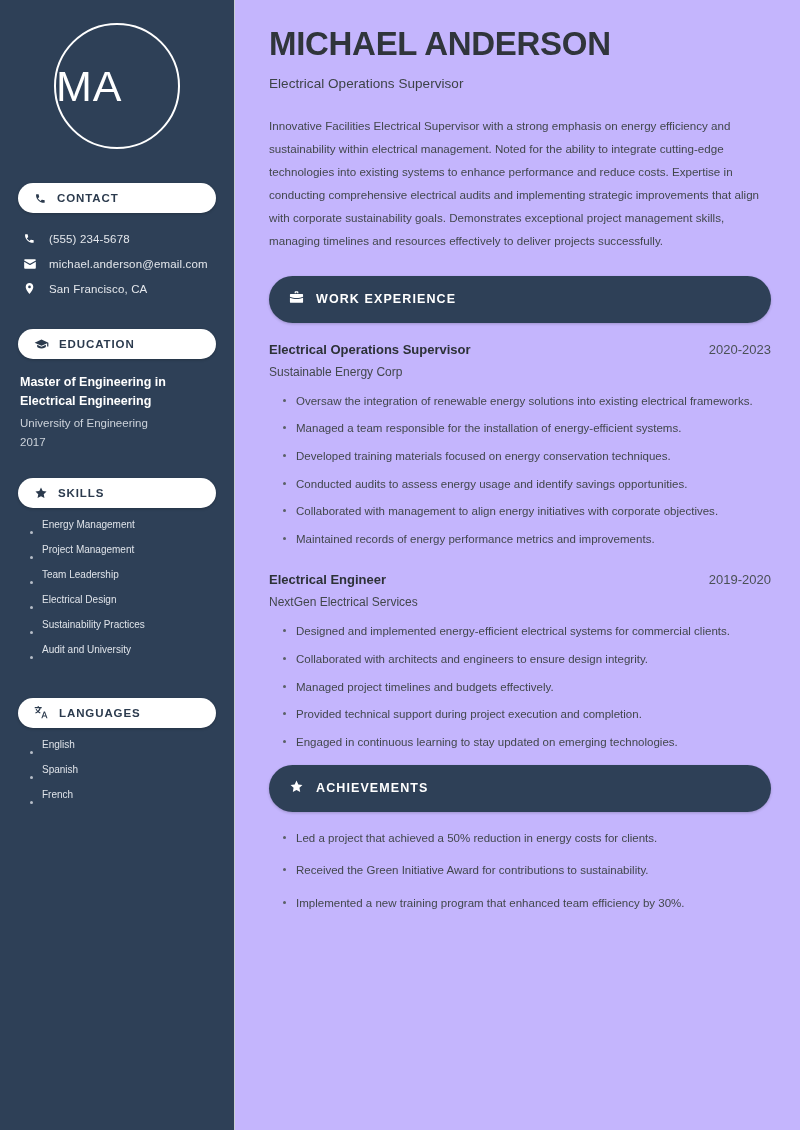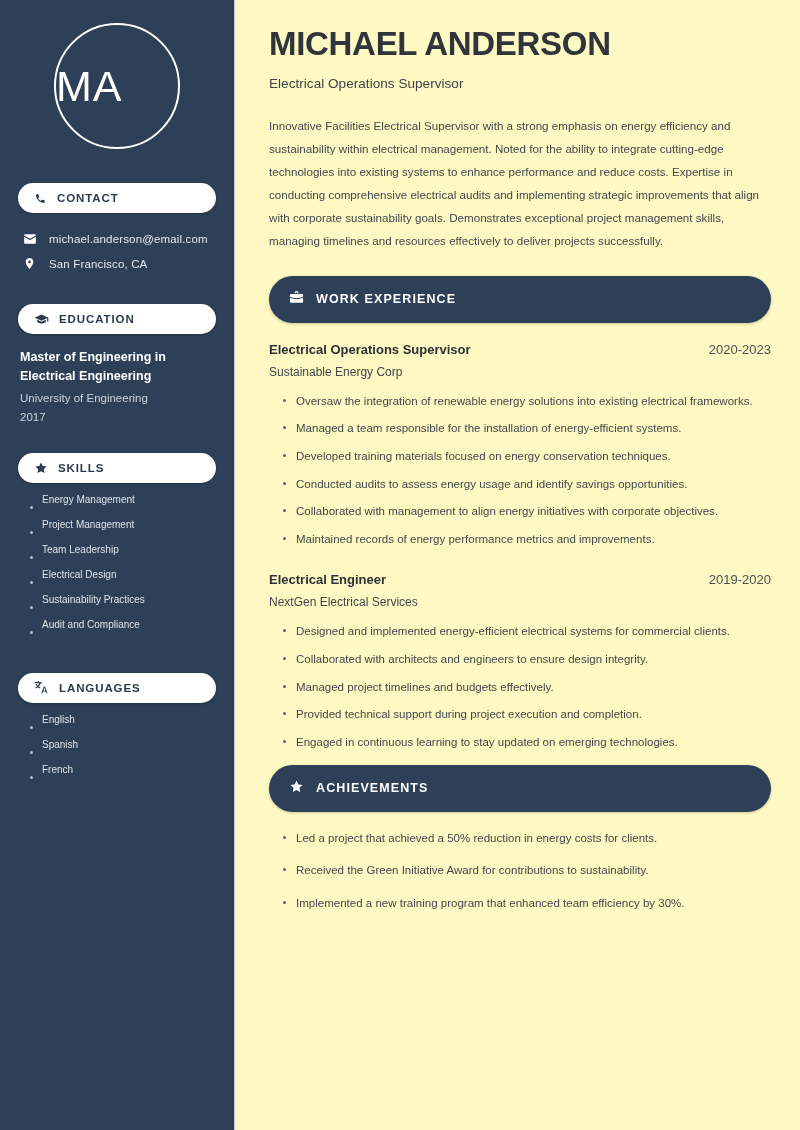--- a/index.html
+++ b/index.html
@@ -162,21 +162,21 @@
     top: 11px;
     width: 3px;
     height: 3px;
     border-radius: 50%;
     background: #b6bdc7;
   }
 
   
   .main {
     flex: 1;
-    background: #fef9c3;
+    background: #c4b5fd;
     padding: 26px 29px 0 35px;
   }
 
   .name {
     color: #30353b;
     font-size: 33px;
     font-weight: 700;
     letter-spacing: -0.3px;
     line-height: 1.12;
     text-transform: uppercase;
@@ -295,20 +295,28 @@
       <div class="pill">
         <span>
           <svg width="13" height="13" viewBox="0 0 24 24" fill="#2b3a4d">
             <path d="M6.6 10.8c1.2 2.4 3.2 4.4 5.6 5.6l2-2c.3-.3.7-.4 1-.2 1.1.4 2.3.6 3.5.6.6 0 1 .4 1 1V19c0 .6-.4 1-1 1-8.3 0-15-6.7-15-15 0-.6.4-1 1-1h3.2c.6 0 1 .4 1 1 0 1.2.2 2.4.6 3.5.1.4 0 .8-.2 1l-2 2z"></path>
           </svg>
         </span>
         <span class="pill-label">CONTACT</span>
       </div>
 
       <div class="contact-list">
+        <div class="contact-row">
+          <span class="ic">
+            <svg width="13" height="13" viewBox="0 0 24 24" fill="#ffffff">
+              <path d="M6.6 10.8c1.2 2.4 3.2 4.4 5.6 5.6l2-2c.3-.3.7-.4 1-.2 1.1.4 2.3.6 3.5.6.6 0 1 .4 1 1V19c0 .6-.4 1-1 1-8.3 0-15-6.7-15-15 0-.6.4-1 1-1h3.2c.6 0 1 .4 1 1 0 1.2.2 2.4.6 3.5.1.4 0 .8-.2 1l-2 2z"></path>
+            </svg>
+          </span>
+          <span class="contact-text">(555) 234-5678</span>
+        </div>
 
         <div class="contact-row">
           <span class="ic">
             <svg width="14" height="14" viewBox="0 0 24 24" fill="#ffffff">
               <path d="M2 5.5A1.5 1.5 0 013.5 4h17A1.5 1.5 0 0122 5.5v.3l-10 5.9L2 5.8V5.5zM2 8.1v10.4A1.5 1.5 0 003.5 20h17a1.5 1.5 0 001.5-1.5V8.1l-9.5 5.6a1 1 0 01-1 0L2 8.1z"></path>
             </svg>
           </span>
           <span class="contact-text">michael.anderson@email.com</span>
         </div>
 
@@ -361,21 +369,21 @@
         <li>
             <span>Team Leadership</span>
           </li>
         <li>
             <span>Electrical Design</span>
           </li>
         <li>
             <span>Sustainability Practices</span>
           </li>
         <li>
-            <span>Audit and Compliance</span>
+            <span>Audit and University</span>
           </li>
       </ul>
     </section>
 
     <section class="side-section languages">
       <div class="pill">
         <span>
           <svg width="15" height="15" viewBox="0 0 24 24" fill="#2b3a4d">
             <path d="M12.3 3.3H7.6V1.6H5.9v1.7H1.2V5h7.4c-.4 1.5-1.3 2.9-2.5 4.1-.8-.8-1.4-1.7-1.9-2.7H2.5c.6 1.5 1.5 2.9 2.6 4-.9.7-2 1.3-3.1 1.7l.6 1.6c1.4-.5 2.7-1.2 3.8-2.1 1 .8 2.2 1.5 3.4 2l.6-1.6c-1-.4-1.9-.9-2.7-1.5 1.6-1.7 2.7-3.7 3.1-5.5h1.5V3.3z"></path>
             <path d="M17.6 10.2h-1.9l-4 11.1h1.8l1-2.9h4.3l1 2.9h1.8l-4-11.1zm-2.5 6.6l1.6-4.5 1.6 4.5h-3.2z"></path>

